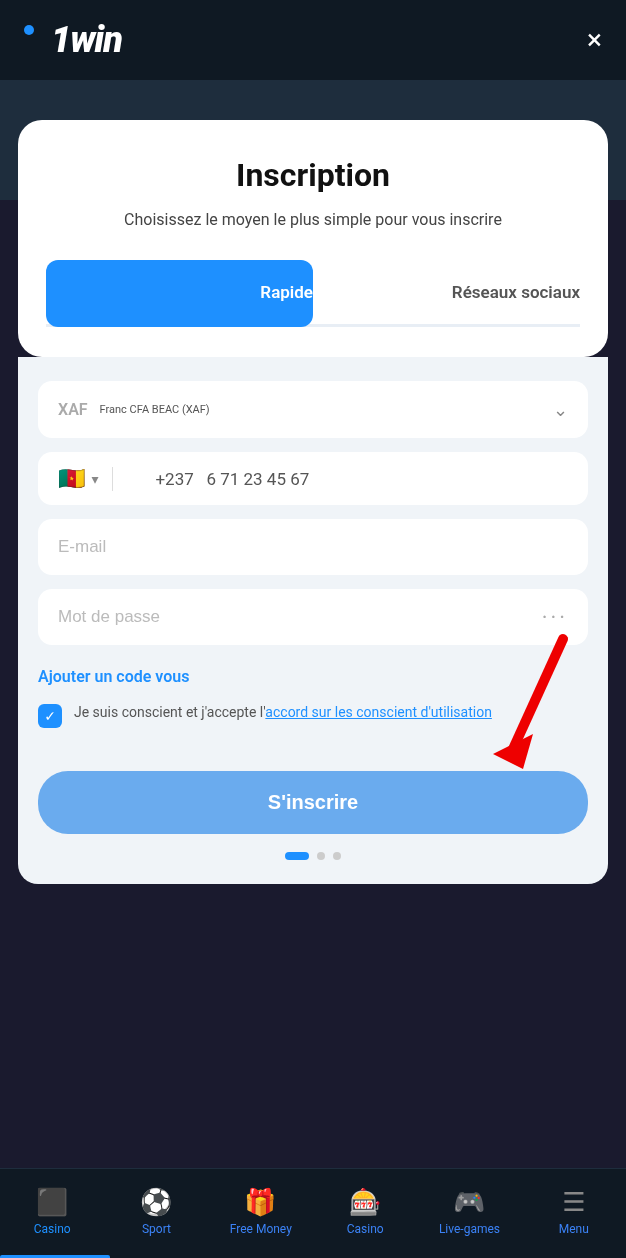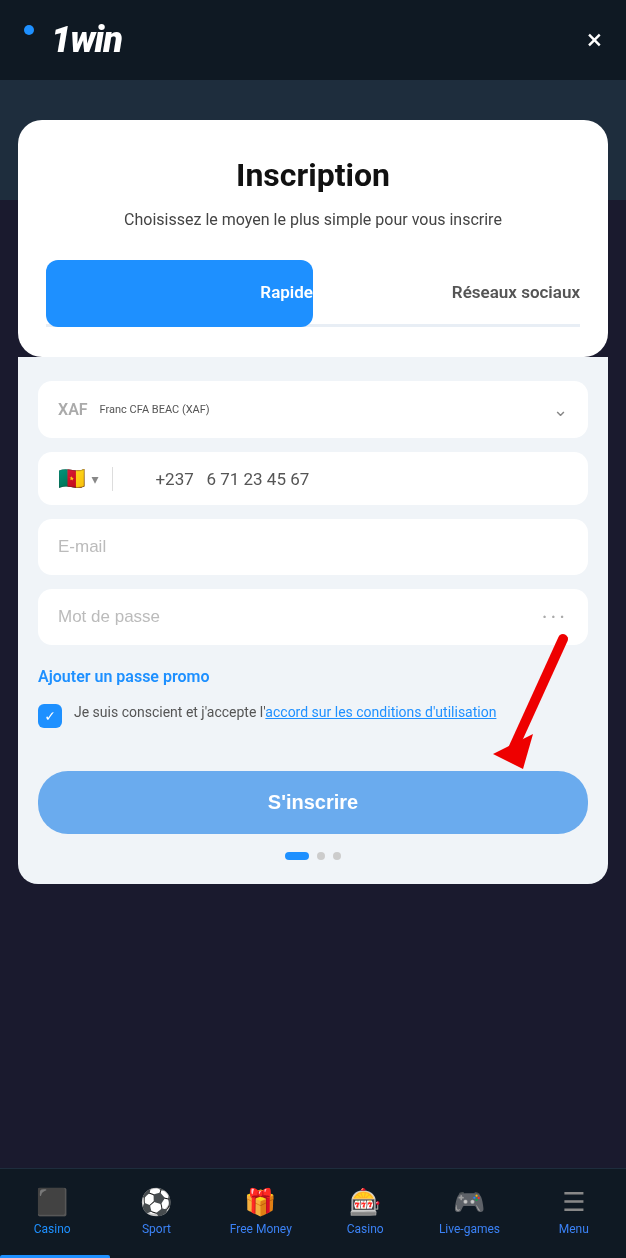--- a/index.html
+++ b/index.html
@@ -398,29 +398,29 @@
         <input type="email" placeholder="E-mail" style="">
       </div>
 
       
       <div class="form-group password-wrapper">
         <input type="password" placeholder="Mot de passe" style="">
         <span class="password-dots">···</span>
       </div>
 
       
-      <div class="promo-link">Ajouter un passe promo</div>
+      <div class="promo-link">Ajouter un code vous</div>
 
       
       <div class="checkbox-row">
         <div class="checkbox-box">
           <span class="checkbox-check">✓</span>
         </div>
         <div class="checkbox-label">
-          <span>Je suis conscient et j'accepte l'</span><a>accord sur les conditions d'utilisation</a>
+          <span>Je suis conscient et j'accepte l'</span><a>accord sur les conscient d'utilisation</a>
         </div>
       </div>
 
       
       <div style="position: relative; margin-top: 43px;">
         <button class="register-btn">S'inscrire</button>
 
         
         <svg style="position:absolute; right:-5px; bottom:55px; width:140px; height:150px; pointer-events:none; z-index:20;" viewBox="0 0 140 150" xmlns="http://www.w3.org/2000/svg">
 

